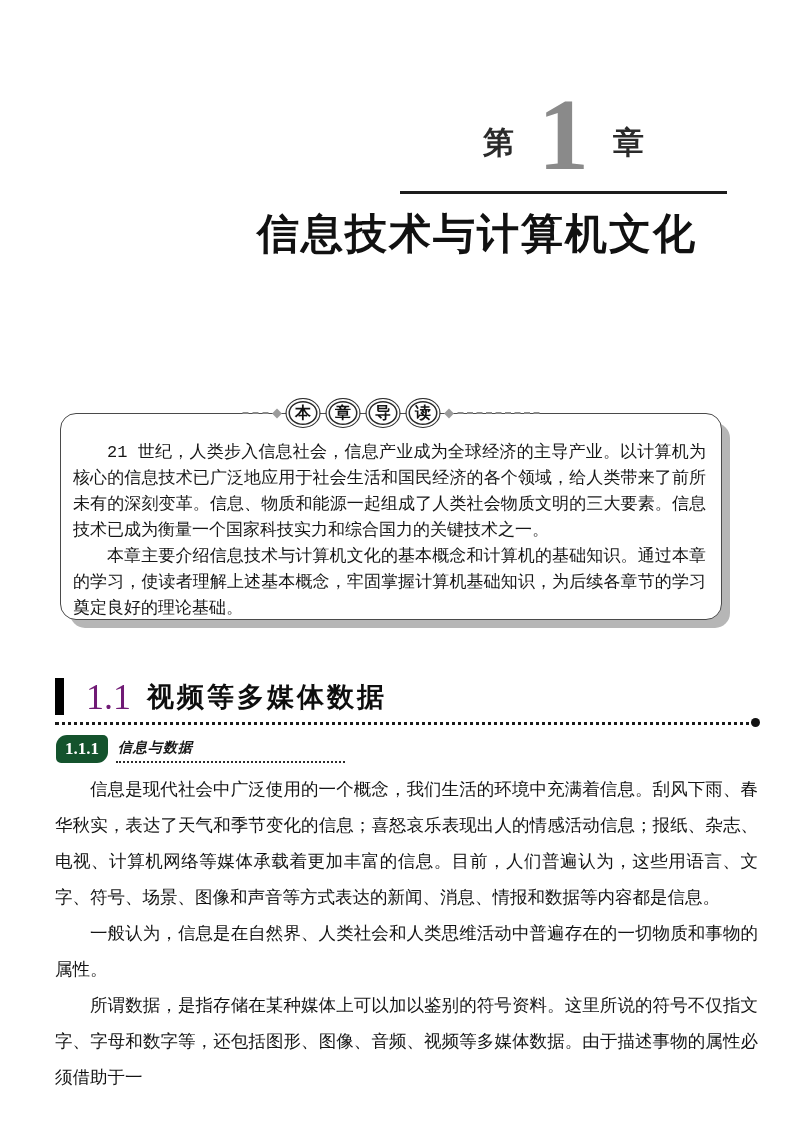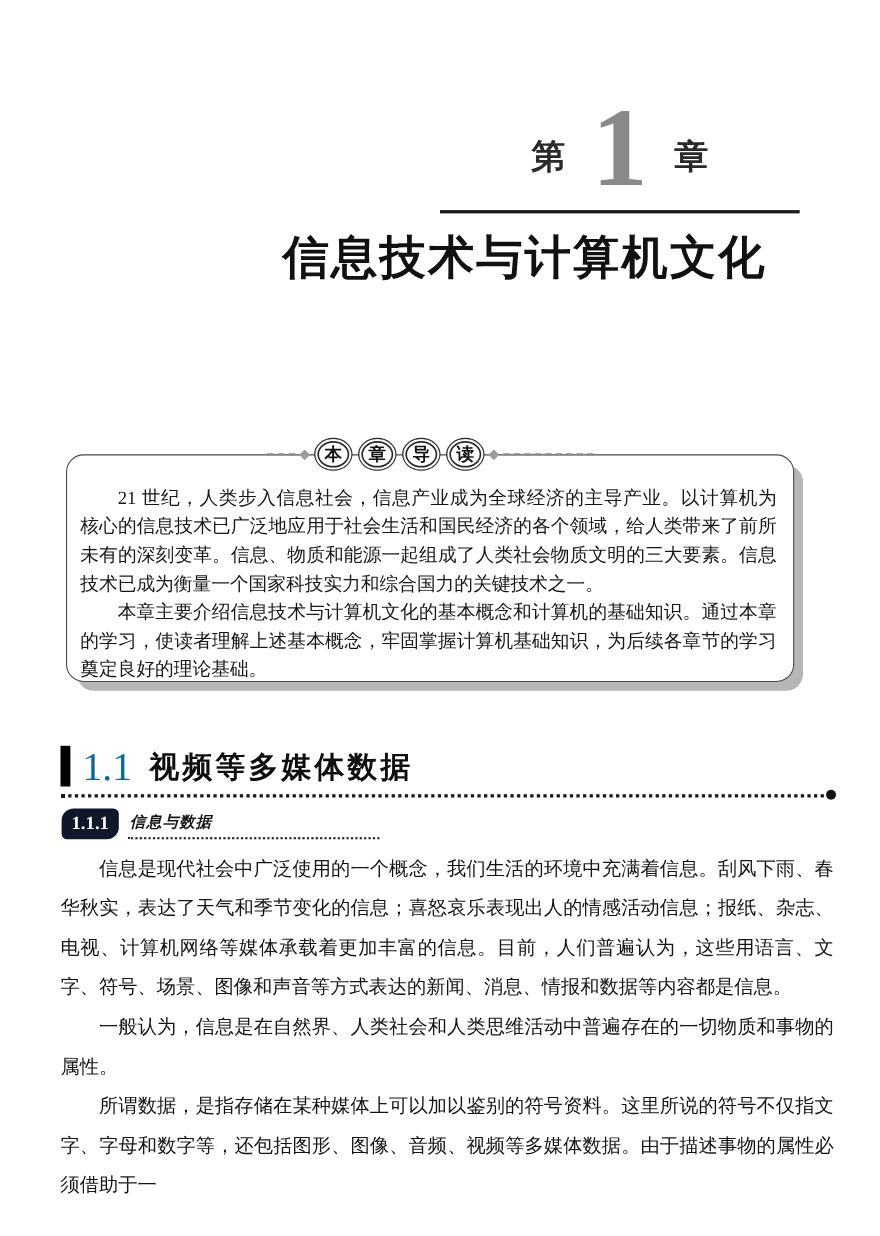--- a/index.html
+++ b/index.html
@@ -35,21 +35,21 @@
 
   
   .intro-box {
     position:absolute; left:60px; top:413px; width:662px; height:207px;
     border:1.5px solid #4a4a4a; border-radius:16px; background:#fff;
     box-shadow:9px 9px 0 -1px #b6b6b6;
     padding:26px 15px 0 12px;
   }
   .intro-box p {
     font-size:17px; line-height:26px; text-indent:2em;
-    text-align:justify; color:#161616;
+    text-align:justify; color:#161616;font-family:Liberation Mono, monospace;
   }
   .guide-badge {
     position:absolute; top:-16px; left:50%; transform:translateX(-50%);
     display:flex; align-items:center; gap:5px;
   }
   .badge-dash { border-top:2px dashed #8a8a8a; height:0; }
   .badge-dash.l { width:26px; }
   .badge-dash.r { width:82px; }
   .badge-diamond {
     width:7px; height:7px; background:#9c9c9c; transform:rotate(45deg);
@@ -67,39 +67,39 @@
   }
 
   
   .section-heading {
     position:absolute; left:55px; top:678px; width:702px;
     display:flex; align-items:center;
     border-bottom:3px dotted #1a1a1a; padding-bottom:7px;
   }
   .section-bar { width:9px; height:37px; background:#000; flex:none; }
   .section-num {
-    font-size:36px; line-height:36px; margin-left:11px; color:#0369a1;
+    font-size:36px; line-height:36px; margin-left:22px; color:#701a75;
     font-family:"Liberation Serif", serif;
   }
   .section-title {
     font-size:27px; font-weight:800; margin-left:16px; color:#0e0e0e;
     letter-spacing:3px; font-family:"Liberation Serif", serif;
   }
   .section-end-dot {
     position:absolute; right:-3px; bottom:-5px; width:9px; height:9px;
     border-radius:50%; background:#111;
   }
 
   
   .subsection {
     position:absolute; left:56px; top:735px;
     display:flex; align-items:flex-end;
   }
   .sub-badge {
-    background:#0f172a; color:#fff; font-weight:700; font-size:17px;
+    background:#14532d; color:#fff; font-weight:700; font-size:17px;
     line-height:1; padding:5px 9px 6px; border-radius:11px 5px 11px 5px;
     font-family:"Liberation Serif", serif; flex:none;
   }
   .sub-title {
     font-size:14px; font-weight:700; color:#161616;
     font-family:"Liberation Sans", sans-serif;
     margin-left:8px; padding:0 152px 4px 2px;
     border-bottom:2.5px dotted #2c2c2c; letter-spacing:1px;font-style:italic;
   }
 

